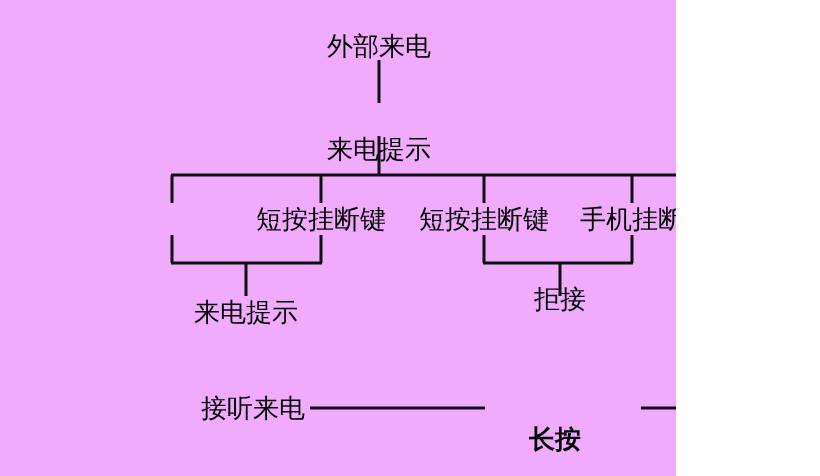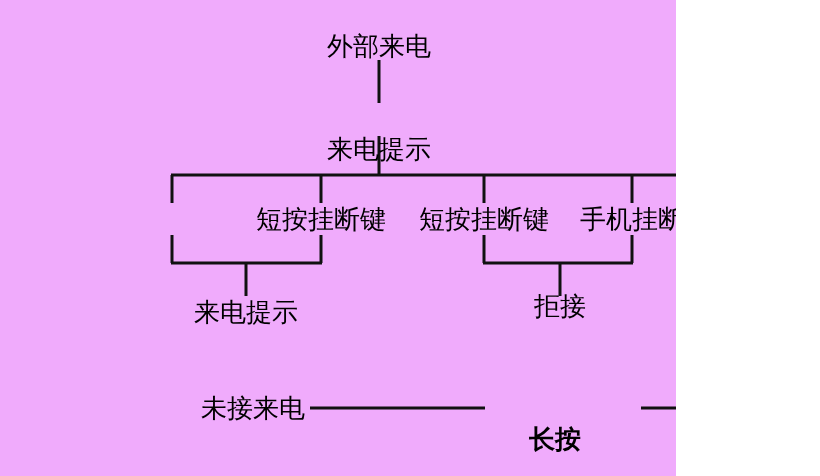--- a/index.html
+++ b/index.html
@@ -85,23 +85,23 @@
 
 
   <div class="node-label" style="left:321px; top:204px;">短按挂断键</div>
 
   <div class="node-label" style="left:484px; top:204px;">短按挂断键</div>
 
   <div class="node-label" style="left:632px; top:204px;">手机挂断</div>
 
   <div class="node-label" style="left:246px; top:297px;">来电提示</div>
 
-  <div class="node-label" style="left:560px; top:291px;">拒接</div>
+  <div class="node-label" style="left:560px; top:284px;">拒接</div>
 
-  <div class="node-label" style="left:253px; top:393px;">未接来电</div>
+  <div class="node-label" style="left:253px; top:393px;">接听来电</div>
 
   <div class="node-label node-multiline" style="left:555px; top:362px;">
     <span class="ml-row">长按</span>
     
     
   </div>
 
 </div>
 
 </body></html>

